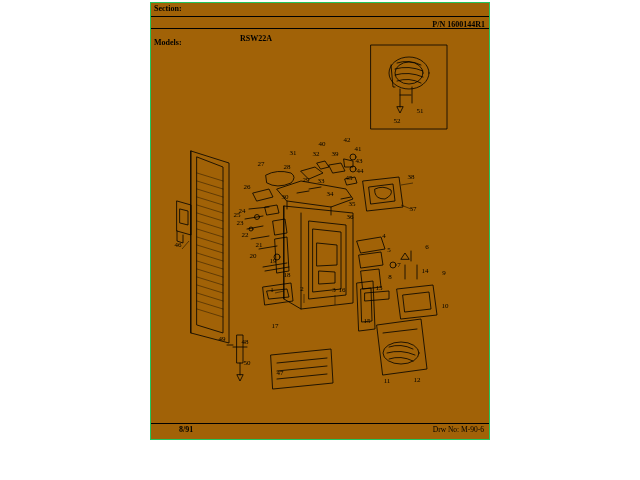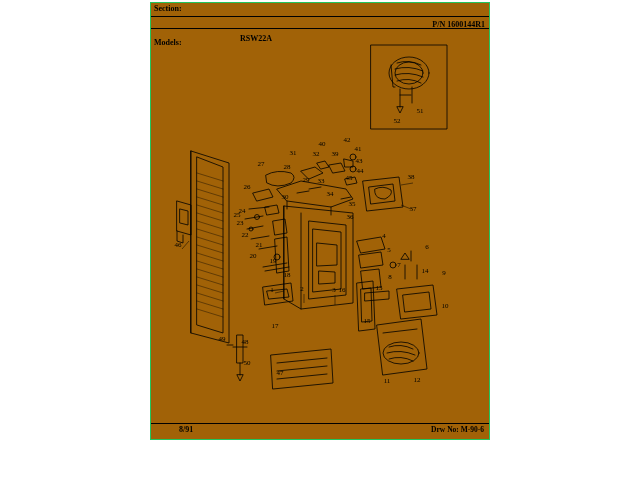--- a/index.html
+++ b/index.html
@@ -62,21 +62,21 @@
     position: absolute;
     left: 4px; top: 1px;
     font-size: 8px;
     font-weight: bold;
     padding-left: 24px;
   }
   .ftr .drw {
     position: absolute;
     right: 5px; top: 1px;
     font-size: 7.5px;
-    font-weight: bold;
+    font-weight: normal;
   }
 
   .canvas {
     position: absolute;
     left: 0; top: 26px; right: 0; bottom: 16px;
     overflow: hidden;
   }
   svg.art { position: absolute; left: 0; top: 0; }
   .num {
     font-family: "Liberation Serif", serif;

